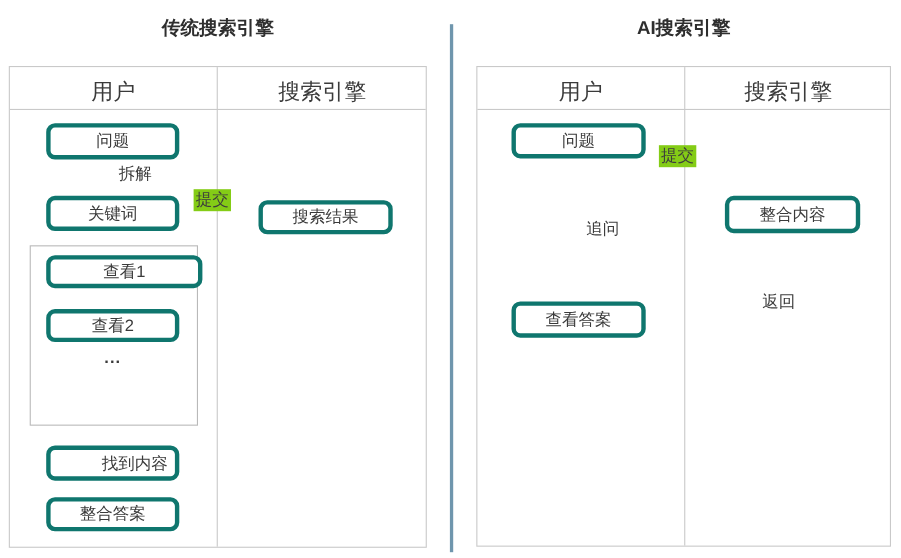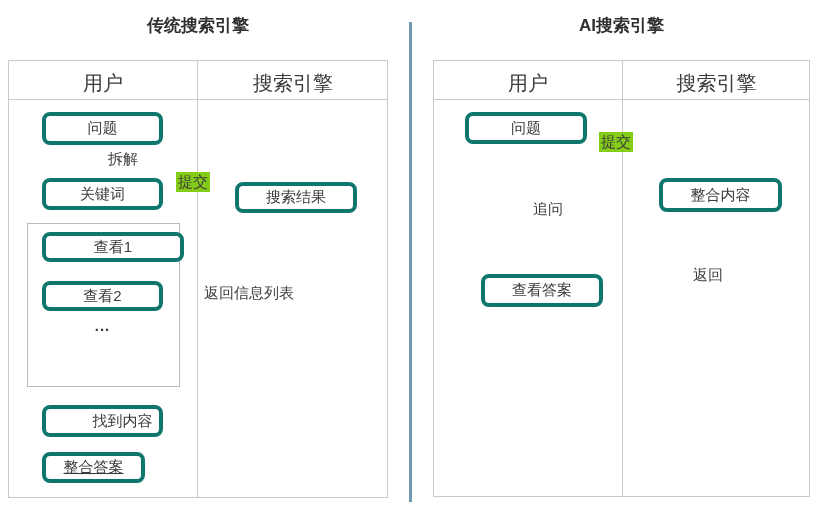--- a/index.html
+++ b/index.html
@@ -83,34 +83,33 @@
   <div class="edge-label" style="left:108px;top:149px;">拆解</div>
   <div class="node" style="left:42px;top:178px;width:121px;height:32px;">关键词</div>
   <div class="edge-label bg" style="left:176px;top:172px;">提交</div>
   <div class="node" style="left:235px;top:182px;width:122px;height:31px;">搜索结果</div>
 
   <div class="group-box" style="left:27px;top:223px;width:153px;height:164px;"></div>
   <div class="node" style="left:42px;top:232px;width:142px;height:30px;">查看1</div>
   <div class="node" style="left:42px;top:281px;width:121px;height:30px;">查看2</div>
   <div class="ellipsis-label" style="left:42px;top:317px;width:121px;">...</div>
 
-  <div class="edge-label" style="left:204px;top:283px;">返回信息列表</div>
 
   <div class="node" style="left:42px;top:405px;width:121px;height:32px;padding-left:40px;">找到内容</div>
-  <div class="node" style="left:42px;top:452px;width:103px;height:31px;text-decoration:underline;">整合答案</div>
+  <div class="node" style="left:42px;top:452px;width:121px;height:31px;">整合答案</div>
 
   <div class="title" style="left:433px;top:14px;width:377px;">AI搜索引擎</div>
 
   <div class="panel" style="left:433px;top:60px;width:377px;height:437px;">
     <div class="header-row"></div>
     <div class="col-divider"></div>
     <div class="col-label" style="left:0;width:188px;">用户</div>
     <div class="col-label" style="left:189px;width:187px;">搜索引擎</div>
   </div>
 
   <div class="node" style="left:465px;top:112px;width:122px;height:32px;">问题</div>
   <div class="edge-label bg" style="left:599px;top:132px;">提交</div>
   <div class="node" style="left:659px;top:178px;width:123px;height:34px;">整合内容</div>
   <div class="edge-label" style="left:645px;top:265px;margin-left:48px;">返回</div>
   <div class="edge-label" style="left:533px;top:199px;">追问</div>
-  <div class="node" style="left:465px;top:274px;width:122px;height:33px;margin-left:16px;">查看答案</div>
+  <div class="node" style="left:465px;top:274px;width:122px;height:33px;">查看答案</div>
 
 </div>
 
 </body></html>

